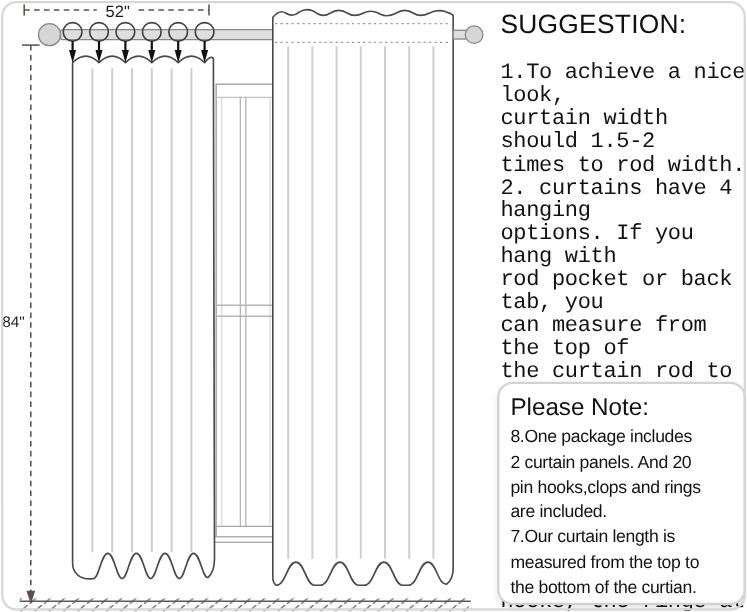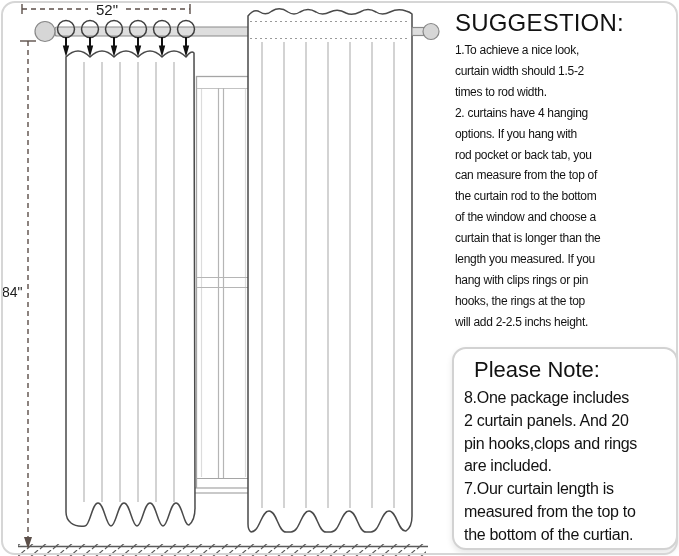--- a/index.html
+++ b/index.html
@@ -1,26 +1,26 @@
 <!DOCTYPE html>
 <html><head>
 <meta charset="utf-8">
 <style>
   html,body { margin:0; padding:0; background:#ffffff; }
   body { width:679px; height:556px; font-family:"Liberation Sans", sans-serif; }
   .stage { position:relative; width:679px; height:556px; background:#fff; overflow:hidden; }
   .frame { position:absolute; inset:1px; border:2px solid #d6d6d6; border-radius:14px; pointer-events:none; }
   .diagram { position:absolute; left:0; top:0; }
   .textcol { position:absolute; left:455px; top:5px; width:224px; color:#121212; }
-  .textcol h2 { font-size:24px; font-weight:500; margin:4px 0 3px 0; letter-spacing:0.2px; }
-  .textcol p { font-size:12px; line-height:20.9px; letter-spacing:-0.3px; margin:0; white-space:pre-line; }
+  .textcol h2 { font-size:24px; font-weight:500; margin:4px 0 20px 0; letter-spacing:0.2px; }
+  .textcol p { font-size:20px; line-height:20.9px; letter-spacing:-0.3px; margin:0; white-space:pre-line;font-family:Liberation Mono, monospace; }
   .notebox { position:absolute; left:452px; top:347px; width:202px; height:187px;
              background:#fff; border:2px solid #d2d2d2; border-radius:14px;
              box-shadow:0 3px 6px rgba(0,0,0,0.10); padding:6px 10px; color:#121212; }
-  .notebox h2 { font-size:22px; font-weight:500; margin:2px 0 4px 10px; }
+  .notebox h2 { font-size:22px; font-weight:500; margin:2px 0 4px 0; }
   .notebox p { font-size:16px; line-height:22.8px; letter-spacing:-0.3px; margin:0; white-space:pre-line; }
   svg text { font-family:"Liberation Sans", sans-serif; }
 </style>
 </head>
 <body>
 
 <div class="stage">
 
   <svg class="diagram" width="455" height="556" viewBox="0 0 455 556">
     <defs>

